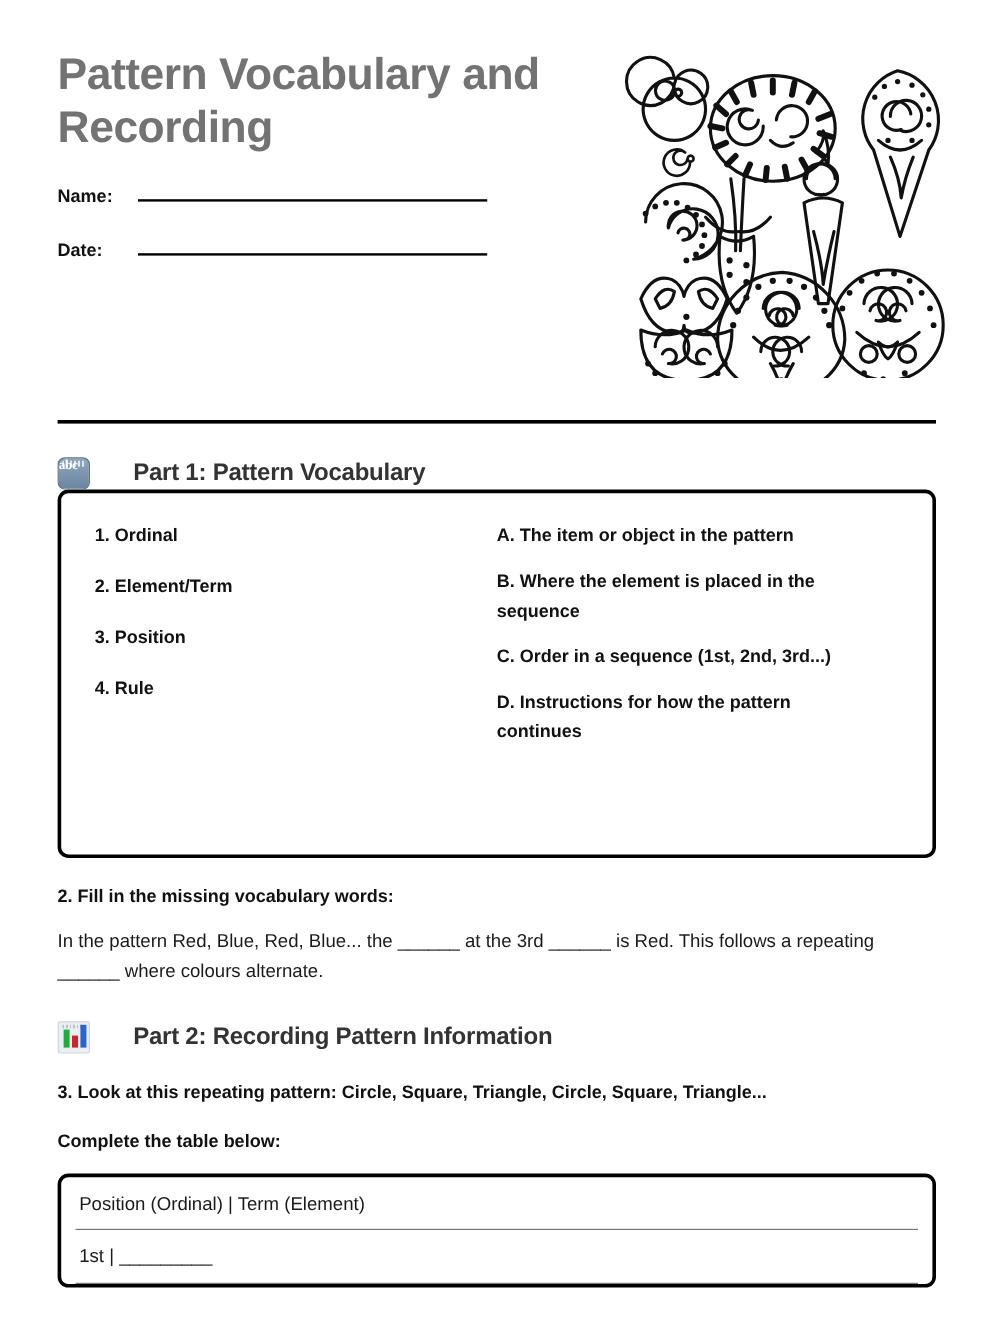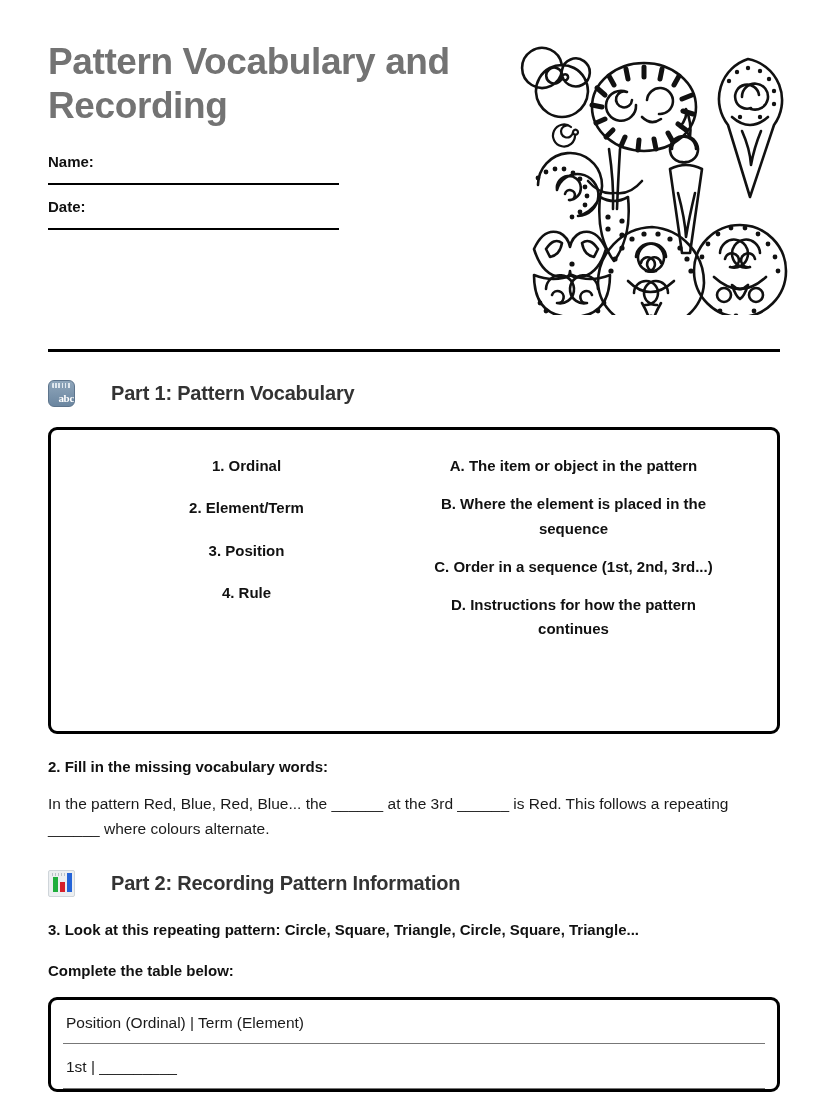--- a/index.html
+++ b/index.html
@@ -20,21 +20,21 @@
   .header-left { width: 460px; flex: none; }
   .doc-title {
     font-size: 37px;
     font-weight: bold;
     color: #737373;
     line-height: 1.18;
     letter-spacing: -0.4px;
     margin: 0;
   }
   .field-block { margin-top: 26px; }
-  .field-row { display: flex; align-items: baseline; height: 32px; flex-direction: column; }
+  .field-row { display: flex; align-items: baseline; height: 32px; }
   .field-row + .field-row { margin-top: 13px; }
   .field-label {
     font-size: 15px;
     font-weight: bold;
     color: #111111;
     width: 67px;
     flex: none;
   }
   .field-line {
     width: 291px;
@@ -76,22 +76,22 @@
     border: 1px solid #5d748c;
     position: relative;
     overflow: hidden;
   }
   .emoji-abc .strip {
     position: absolute; top: 2px; left: 3px; right: 3px; height: 5px;
     background: repeating-linear-gradient(to right,#dfe7ee 0 1.6px,transparent 1.6px 3.2px);
     border-radius: 1px;
   }
   .emoji-abc .abc-text {
-    position: absolute; left: 0; right: 0; top: 11px;
-    text-align: right;
+    position: absolute; left: 0; right: 0; top: 0;
+    text-align: left;
     font-size: 11px; font-weight: bold; color: #ffffff;
     font-family: "Liberation Serif", serif;
     letter-spacing: -0.3px;
   }
 
   
   .emoji-chart {
     width: 27px; height: 27px; flex: none;
     background: #eceff1;
     border: 1px solid #cfd5da;
@@ -112,25 +112,23 @@
     font-size: 15px;
     font-weight: bold;
     color: #111111;
     margin-top: 24px;
   }
 
   
   .match-box {
     border: 3px solid #000000;
     border-radius: 9px;
-    margin-top: 20px;
     padding: 24px 28px 22px 28px;
     display: flex;
     min-height: 307px;
-    text-align: center;
   }
   .match-col { width: 50%; }
   .match-col.right { padding-right: 16px; }
   .match-item {
     font-size: 15px;
     font-weight: bold;
     color: #111111;
     line-height: 1.62;
   }
   .match-col.left .match-item + .match-item { margin-top: 18px; }

